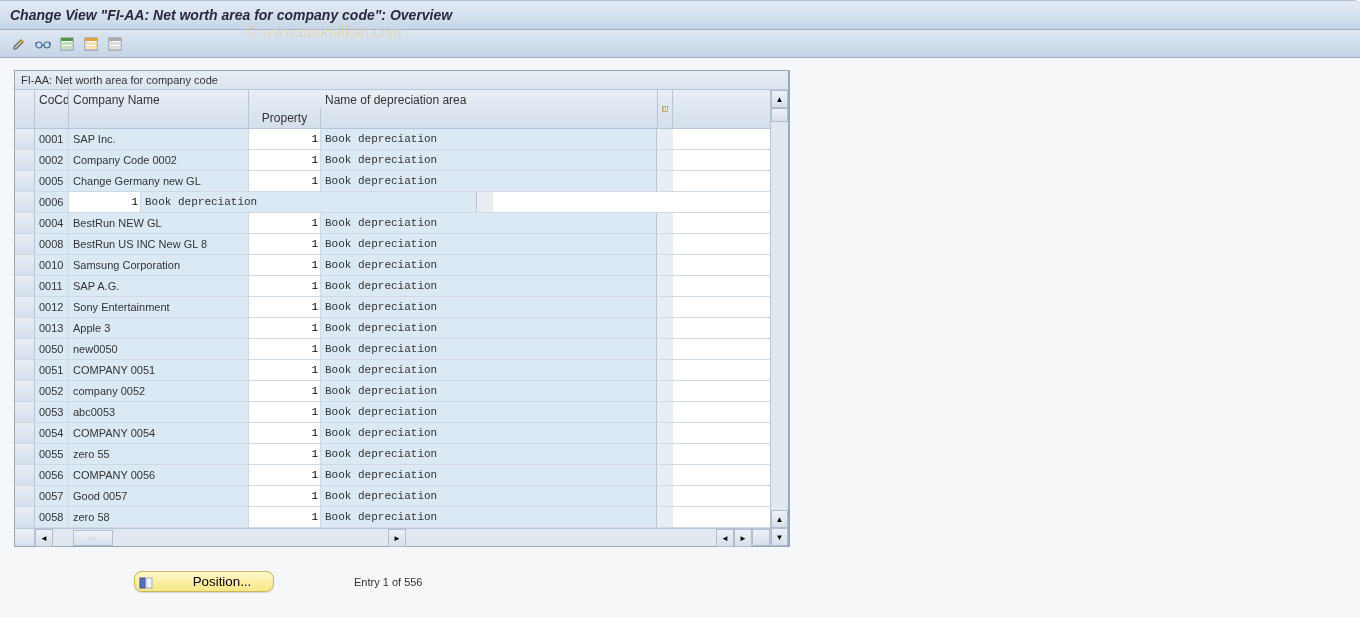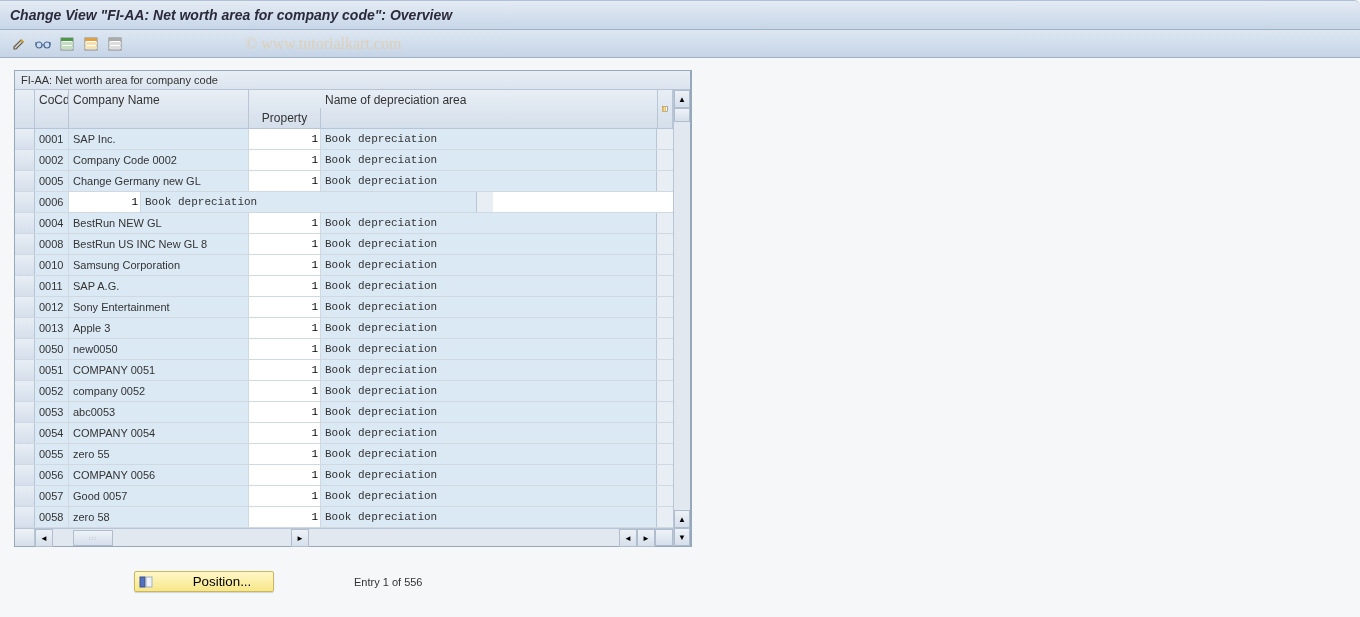--- a/index.html
+++ b/index.html
@@ -36,34 +36,34 @@
       height: 18px;
       display: inline-flex;
       align-items: center;
       justify-content: center;
       cursor: pointer;
       font-size: 12px;
     }
     .watermark {
       position: absolute;
       left: 245px;
-      top: 35px;
+      top: 23px;
       font-size: 16px;
       color: rgba(230, 200, 150, 0.6);
       font-family: Georgia, serif;
       pointer-events: none;
       z-index: 100;
     }
     .content-area {
       padding: 12px 14px;
     }
     .table-frame {
       border: 1px solid #98a8bb;
       border-right: 2px solid #98a8bb;
-      width: 678px;
+      width: 776px;
       background: #fdba74;
     }
     .table-title {
       background: linear-gradient(to bottom, #e8eef5, #dbe4ee);
       padding: 3px 6px;
       border-bottom: 1px solid #b8c5d5;
       font-size: 11px;
       color: #333;
     }
     .table-wrapper {
@@ -178,24 +178,24 @@
     .footer-bar {
       margin-top: 24px;
       display: flex;
       align-items: center;
       gap: 80px;
       padding-left: 120px;
     }
     .position-btn {
       background: linear-gradient(to bottom, #fff7c8, #f7e789);
       border: 1px solid #c9b85f;
-      border-radius: 2px;
+      border-radius: 8px;
       padding: 2px 10px 2px 4px;
       display: flex;
-      align-items: center;
+      align-items: flex-end;
       gap: 28px;
       cursor: pointer;
       box-shadow: 0 1px 1px rgba(0,0,0,0.15);
       min-width: 140px;
       justify-content: flex-start;
     }
     .position-btn .ico {
       width: 14px; height: 12px;
       display:inline-flex;align-items:center;justify-content:center;
       font-size:10px;

